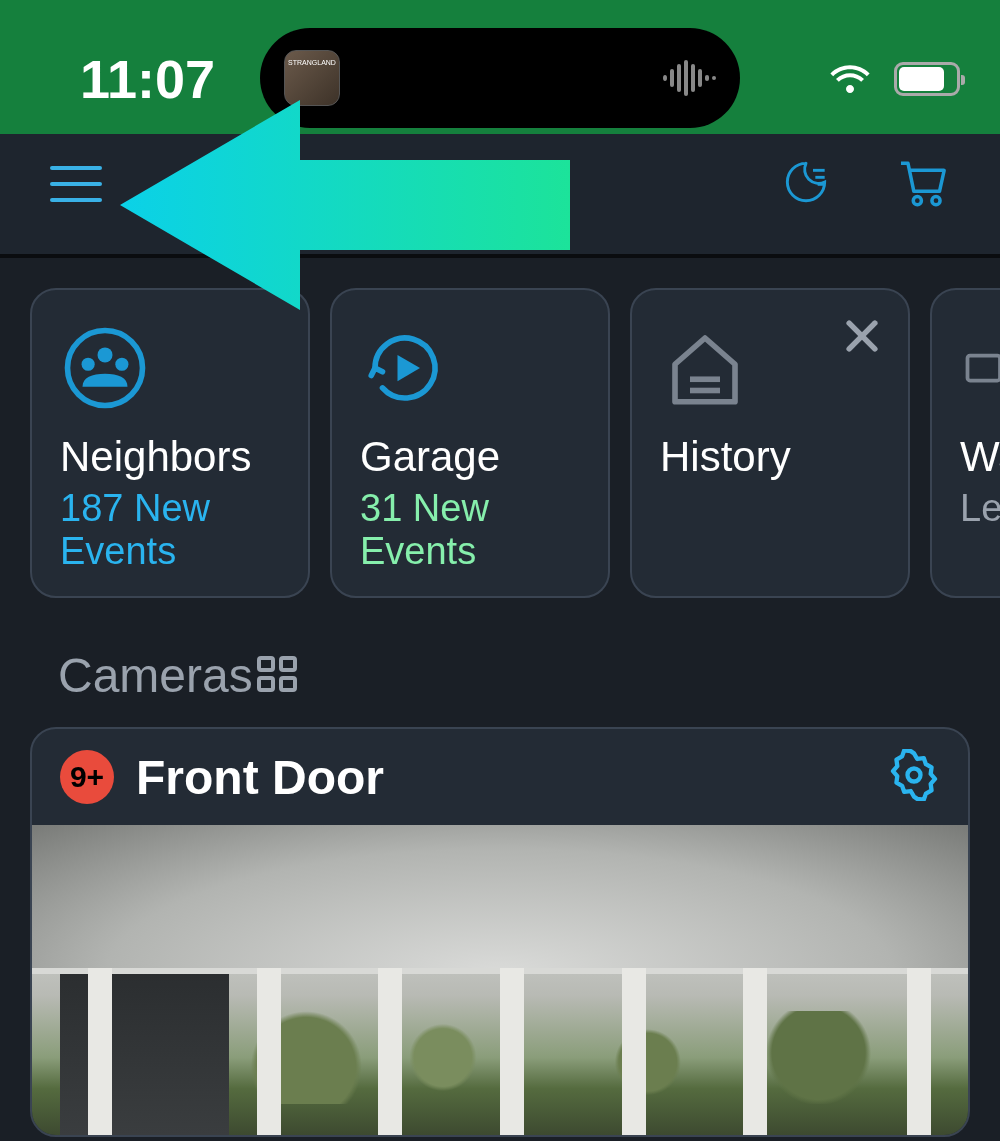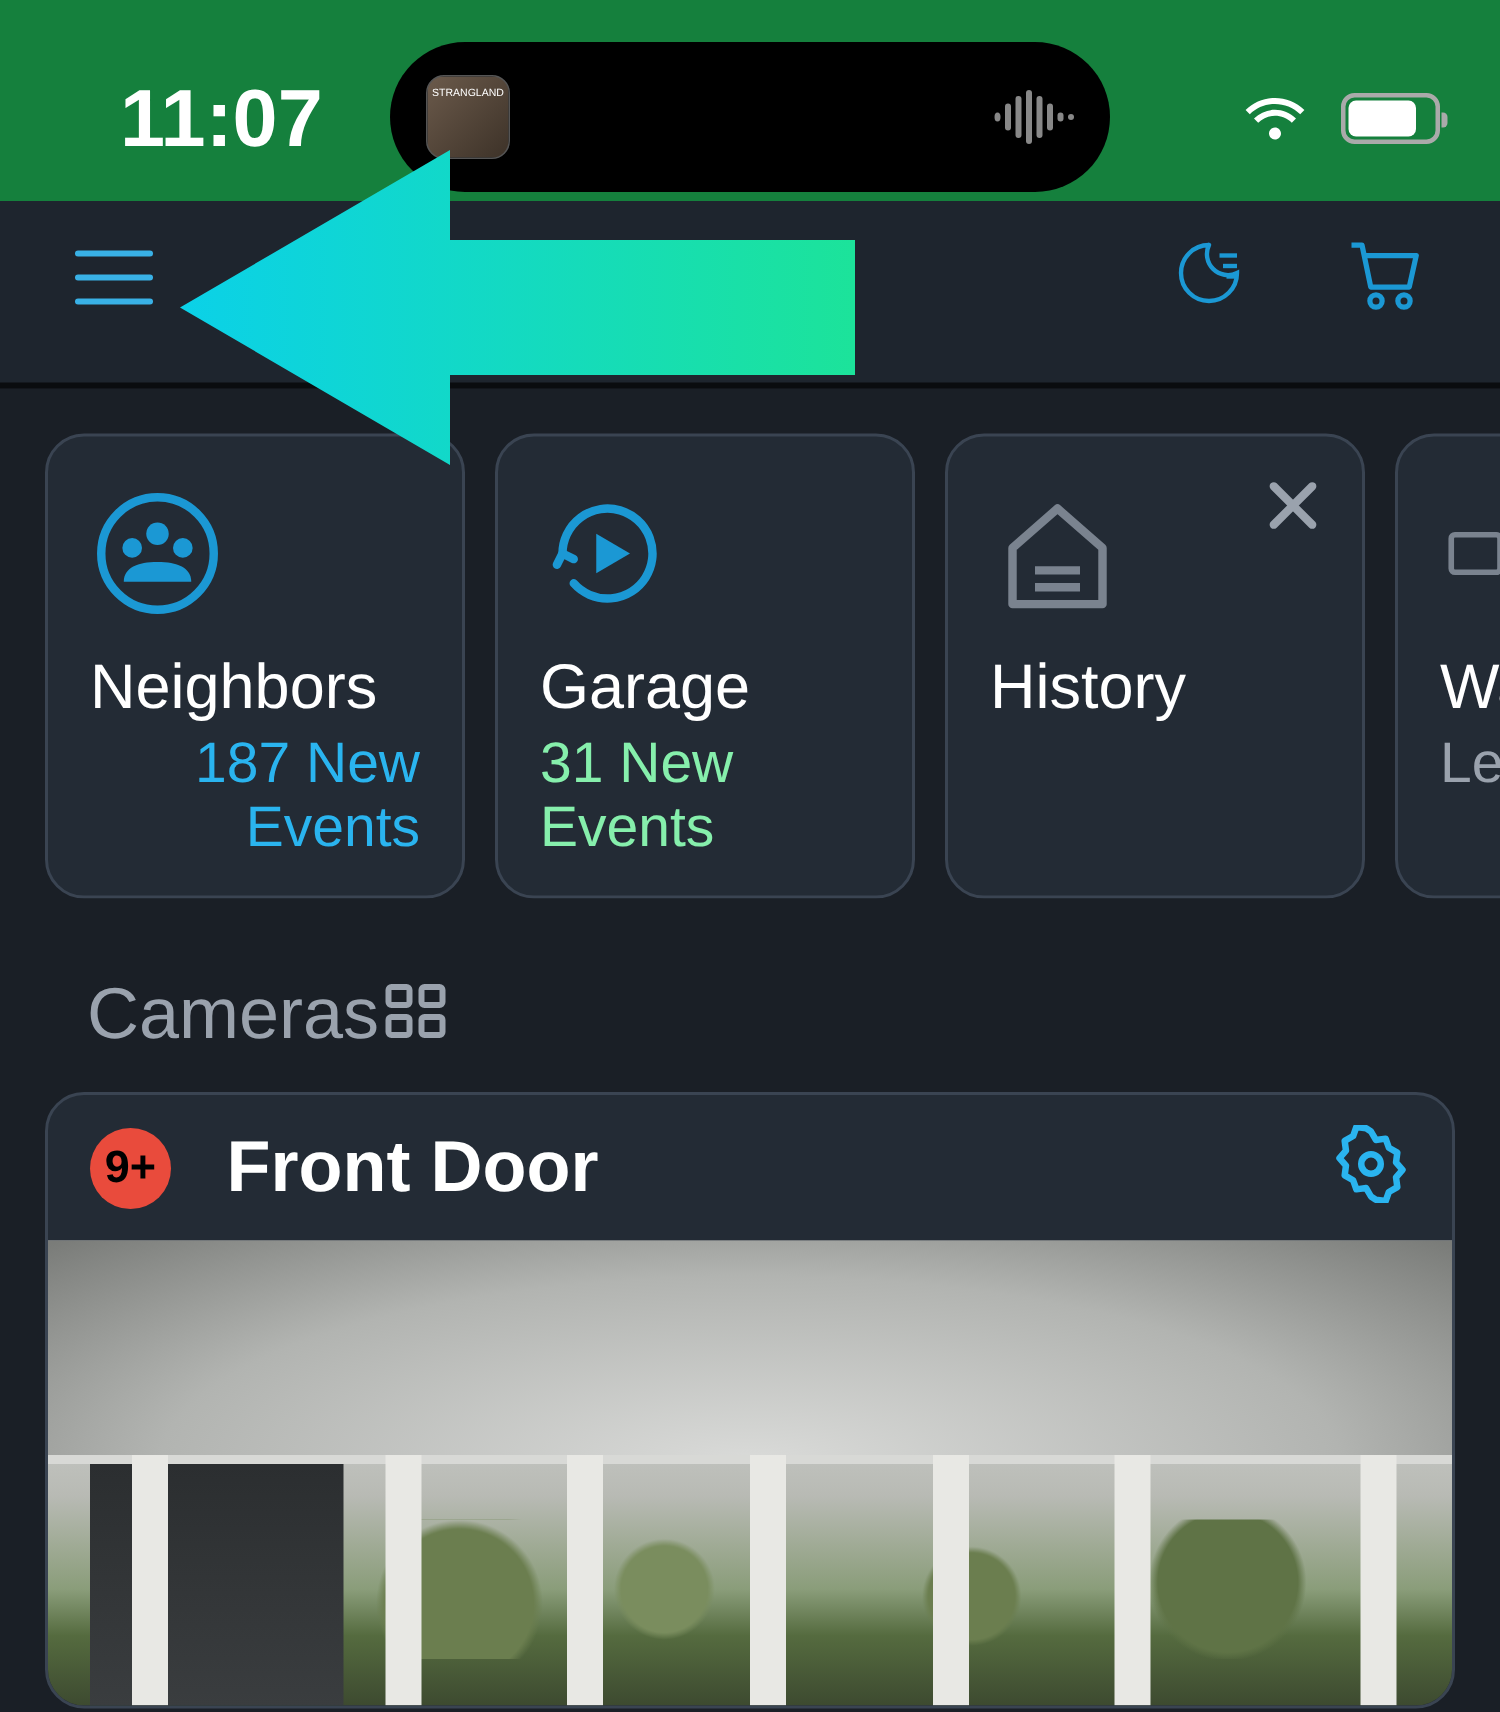--- a/index.html
+++ b/index.html
@@ -184,21 +184,20 @@
       color: #fff;
       margin-bottom: 6px;
     }
     .card-subtitle {
       font-size: 38px;
       font-weight: 500;
       color: #86efac;
     }
     .card-subtitle.accent {
       color: #2ab4ef;
-      text-align: right;
     }
     .card-subtitle.muted {
       color: #9aa2ad;
     }
     .card-close {
       position: absolute;
       top: 24px;
       right: 24px;
       cursor: pointer;
     }
@@ -247,21 +246,20 @@
       font-weight: 700;
       display: flex;
       align-items: center;
       justify-content: center;
     }
     .camera-name {
       font-size: 48px;
       font-weight: 600;
       color: #fff;
       flex: 1;
-      margin-left: 15px;
     }
     .camera-settings svg {
       width: 52px;
       height: 52px;
     }
     .camera-feed {
       width: 100%;
       height: 310px;
       background: 
         linear-gradient(180deg, #b8bab8 0%, #c5c7c4 40%, #b8bab4 55%, #8a9d7a 75%, #556b3f 85%, #3d4a30 100%);

